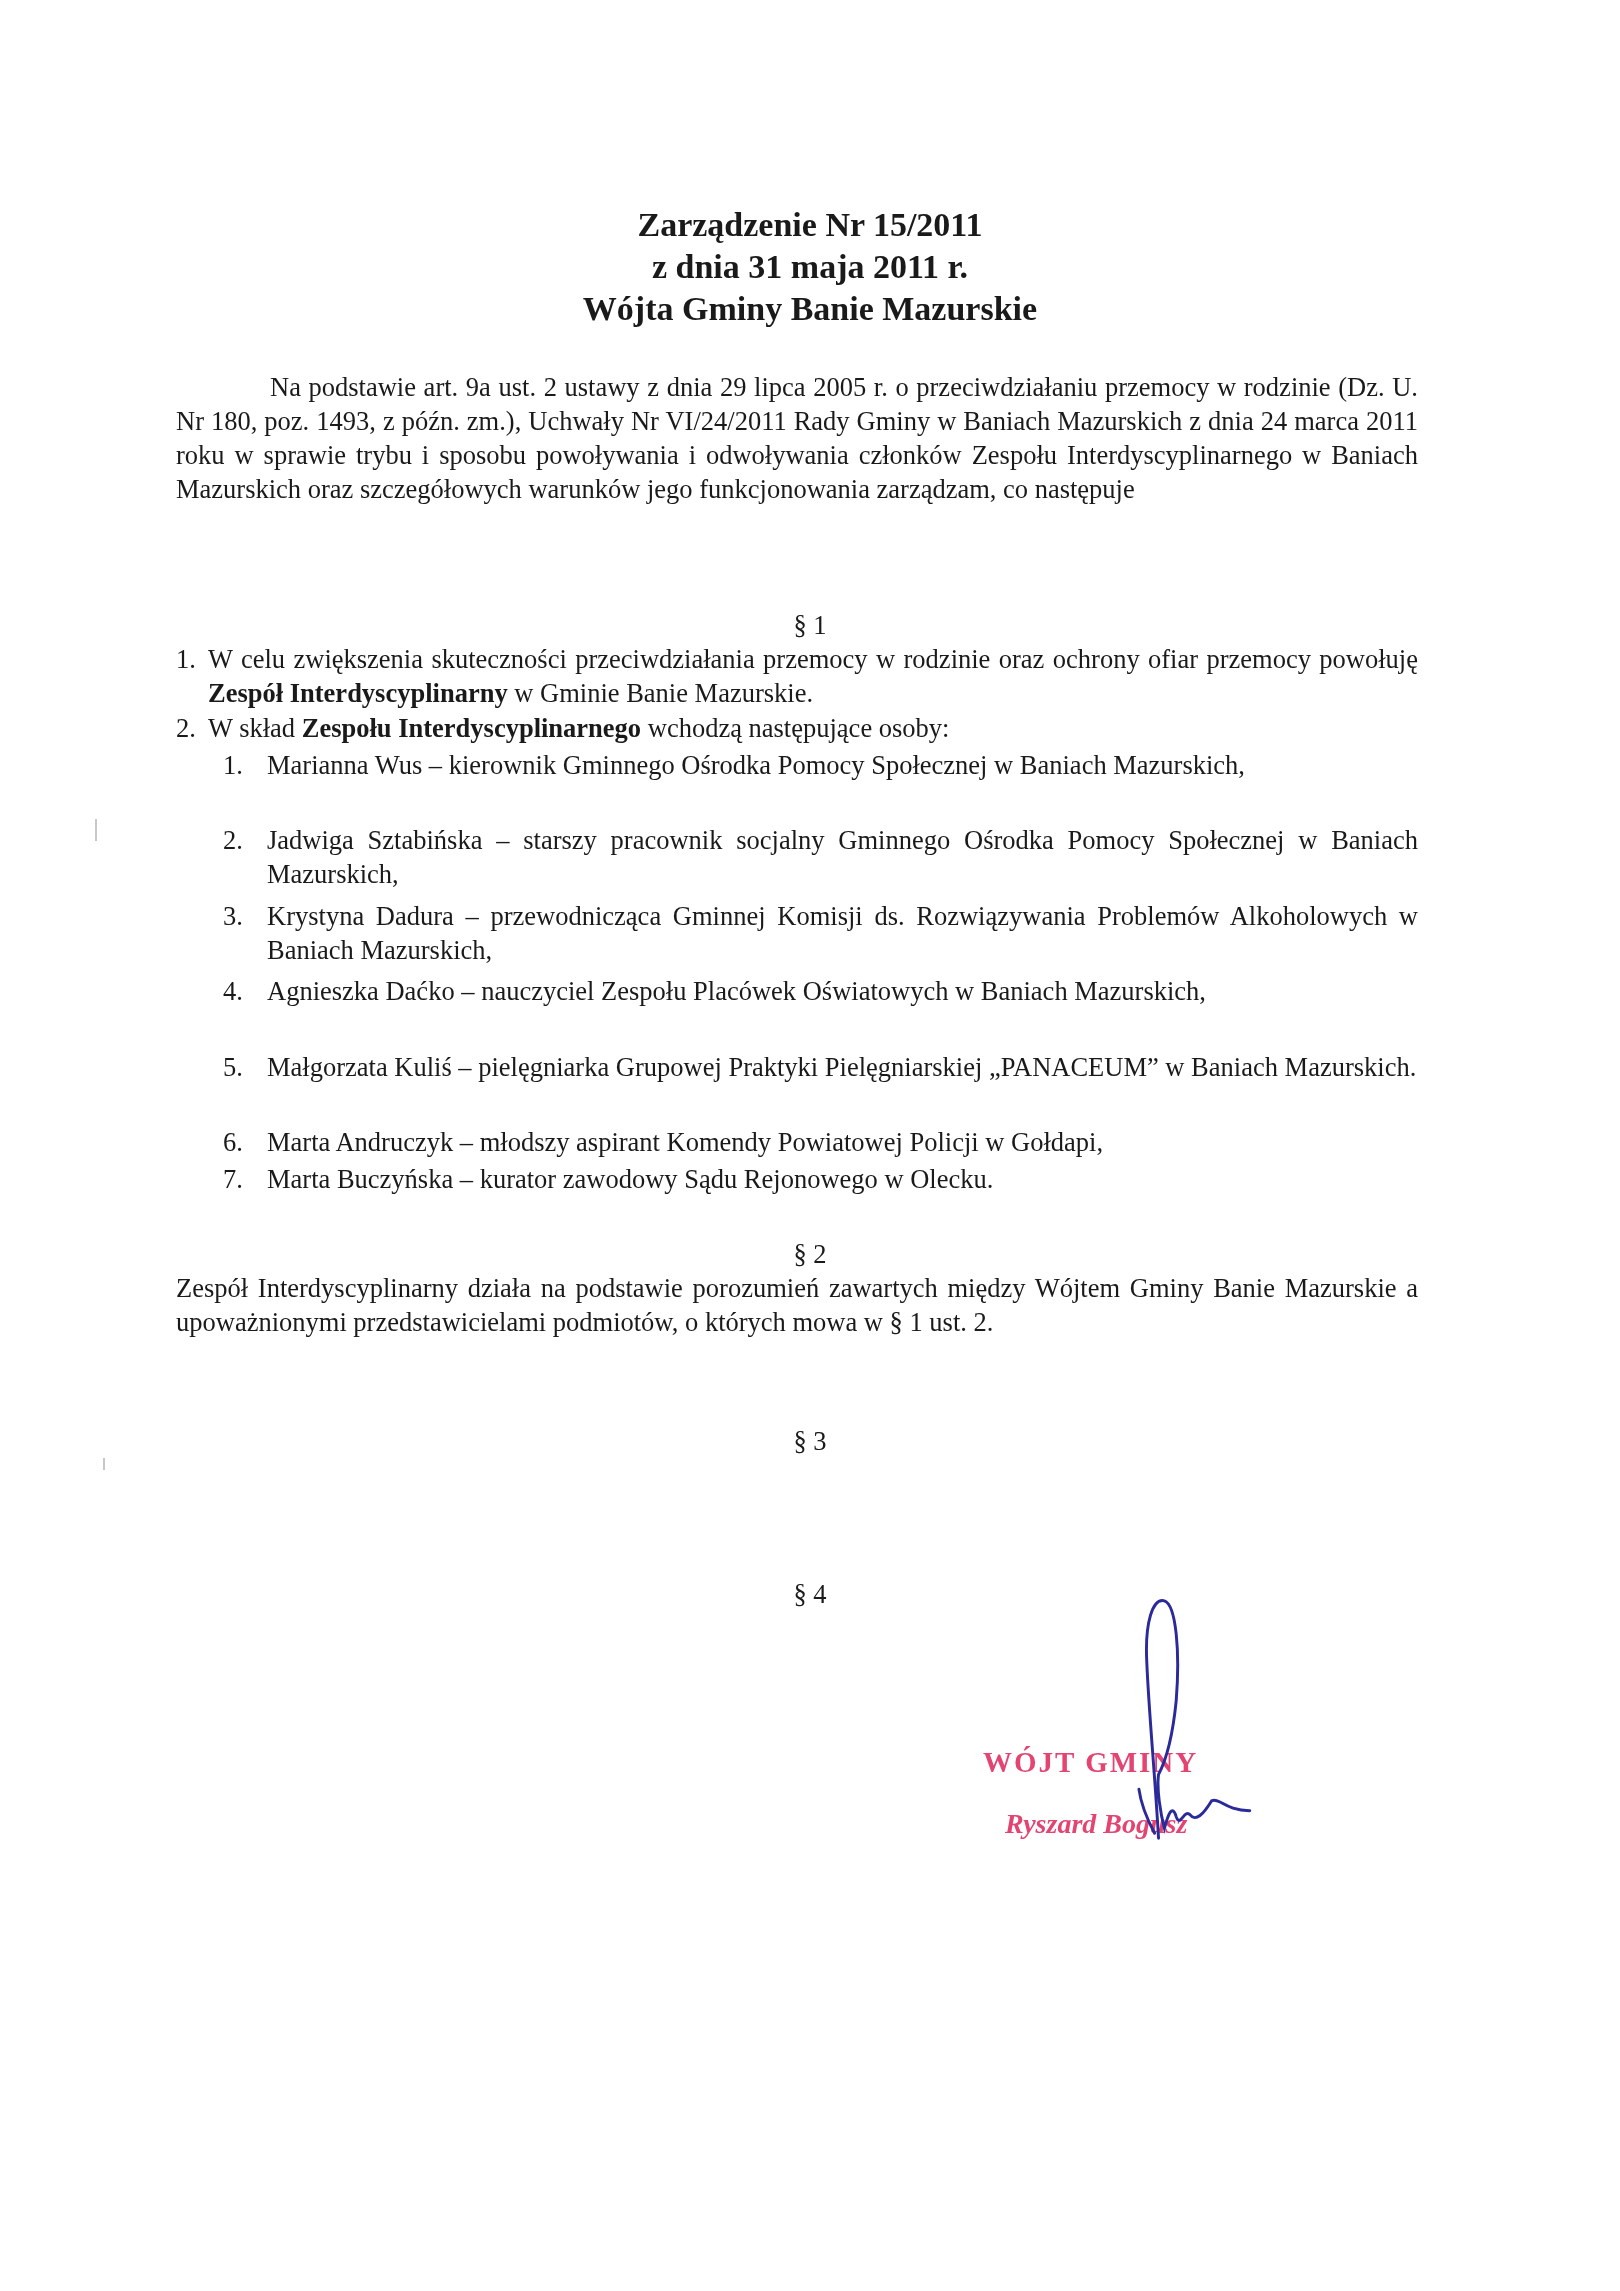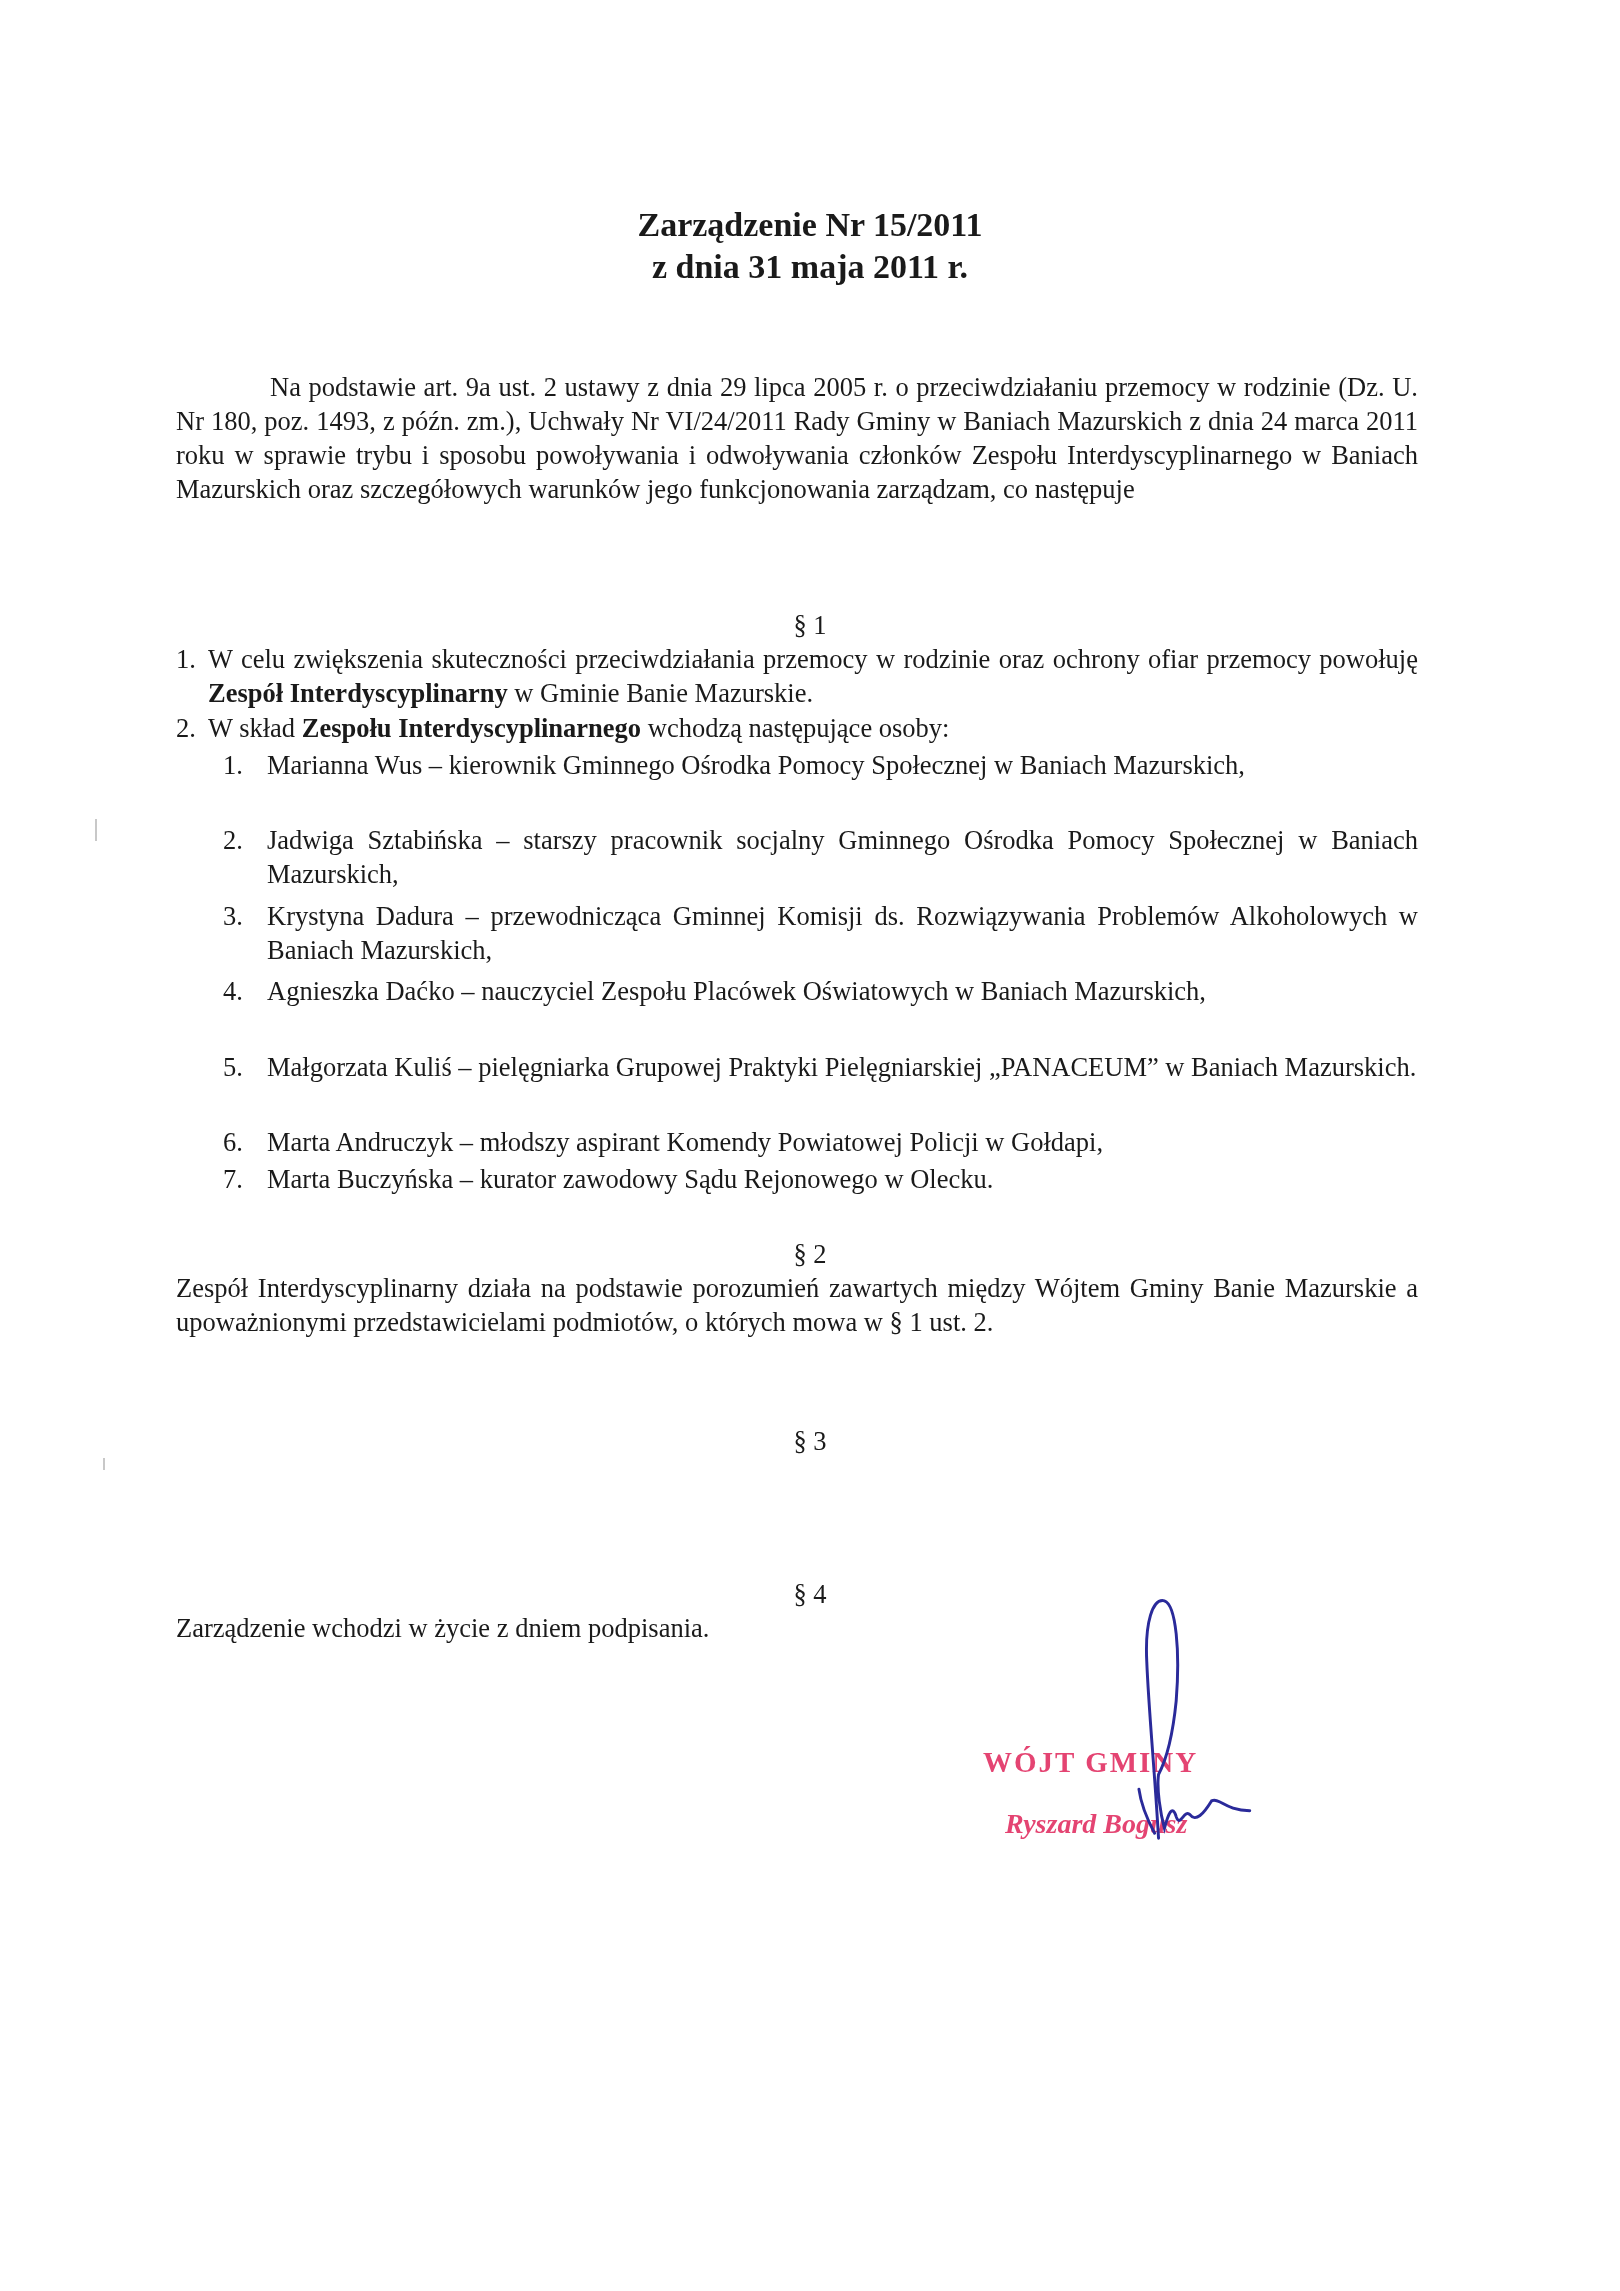--- a/index.html
+++ b/index.html
@@ -31,20 +31,21 @@
   .sig { position:absolute; left:1078px; top:1593px; width:216px; height:255px; }
   .speck { position:absolute; width:2px; background:#c8c8c8; }
 </style>
 </head>
 <body>
 
 <div class="page">
 
   <div class="title title1">Zarządzenie Nr 15/2011</div>
   <div class="title title2">z dnia 31 maja 2011 r.</div>
+  <div class="title title3">Wójta Gminy Banie Mazurskie</div>
 
   <div class="text intro just-last">Na podstawie art. 9a ust. 2 ustawy z dnia 29 lipca 2005 r. o przeciwdziałaniu przemocy w rodzinie (Dz. U. Nr 180, poz. 1493, z późn. zm.), Uchwały Nr VI/24/2011 Rady Gminy w Baniach Mazurskich z dnia 24 marca 2011 roku w sprawie trybu i sposobu powoływania i odwoływania członków Zespołu Interdyscyplinarnego w Baniach Mazurskich oraz szczegółowych warunków jego funkcjonowania zarządzam, co następuje</div>
 
   <div class="sect s1">§ 1</div>
 
   <div class="item lvl1" style="top:642px;">
     <span class="num">1.</span>
     <div class="itext just-last"><span>W celu zwiększenia skuteczności przeciwdziałania przemocy w rodzinie oraz ochrony ofiar przemocy powołuję </span><b>Zespół Interdyscyplinarny</b><span> w Gminie Banie Mazurskie.</span></div>
   </div>
 
@@ -81,21 +82,20 @@
     <span class="num">7.</span>
     <div class="itext just-last">Marta Buczyńska – kurator zawodowy Sądu Rejonowego w Olecku.</div>
   </div>
 
   <div class="sect s2">§ 2</div>
   <div class="text just-last" style="top:1271px;">Zespół Interdyscyplinarny działa na podstawie porozumień zawartych między Wójtem Gminy Banie Mazurskie a upoważnionymi przedstawicielami podmiotów, o których mowa w § 1 ust. 2.</div>
 
   <div class="sect s3">§ 3</div>
 
   <div class="sect s4">§ 4</div>
-  <div class="text just-last" style="top:1611px;">Zarządzenie wchodzi w życie z dniem podpisania.</div>
 
   <div class="stamp1">WÓJT GMINY</div>
   <div class="stamp2">Ryszard Bogusz</div>
 
   <svg class="sig" viewBox="0 0 220 260">
     <path d="M82 250 C78 180 72 120 70 70 C68 30 76 5 88 8 C100 12 104 60 100 110 C96 150 90 170 82 185 C80 200 84 225 88 240 C92 225 96 215 100 228 C104 240 108 220 114 226 C120 234 128 225 136 212 C144 208 150 222 175 222" fill="none" stroke="#2a2a9a" stroke-width="3" stroke-linecap="round"></path>
     <path d="M62 200 C64 215 70 230 78 245" fill="none" stroke="#2a2a9a" stroke-width="3" stroke-linecap="round"></path>
   </svg>
 
   <div class="speck" style="left:95px;top:819px;height:21.6px;"></div>

